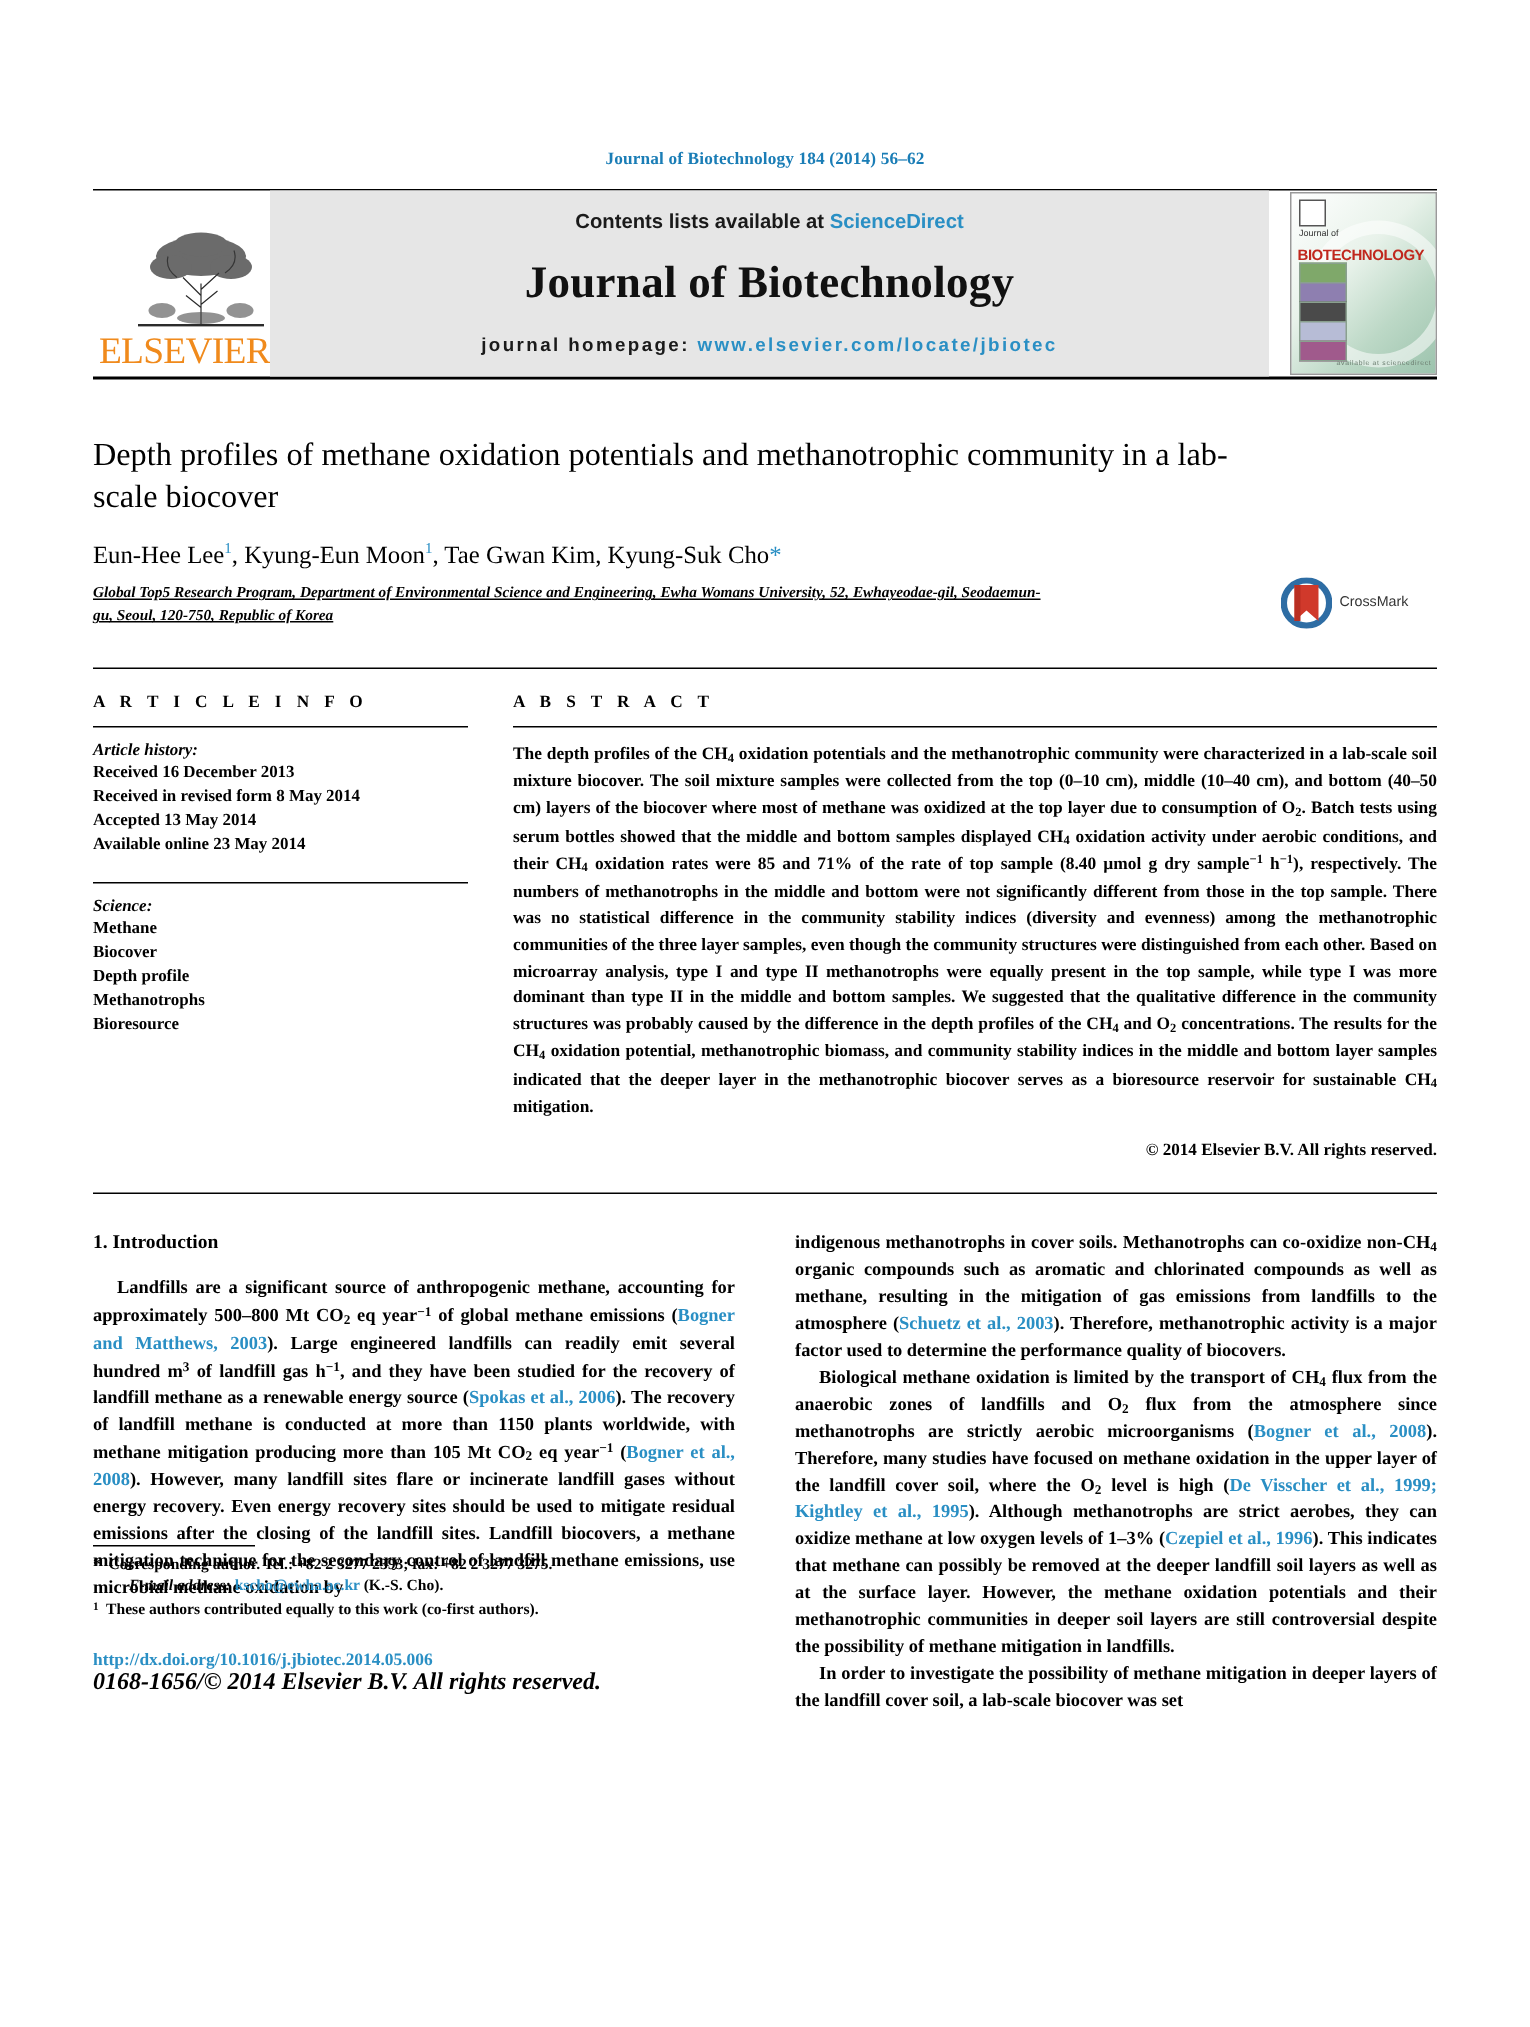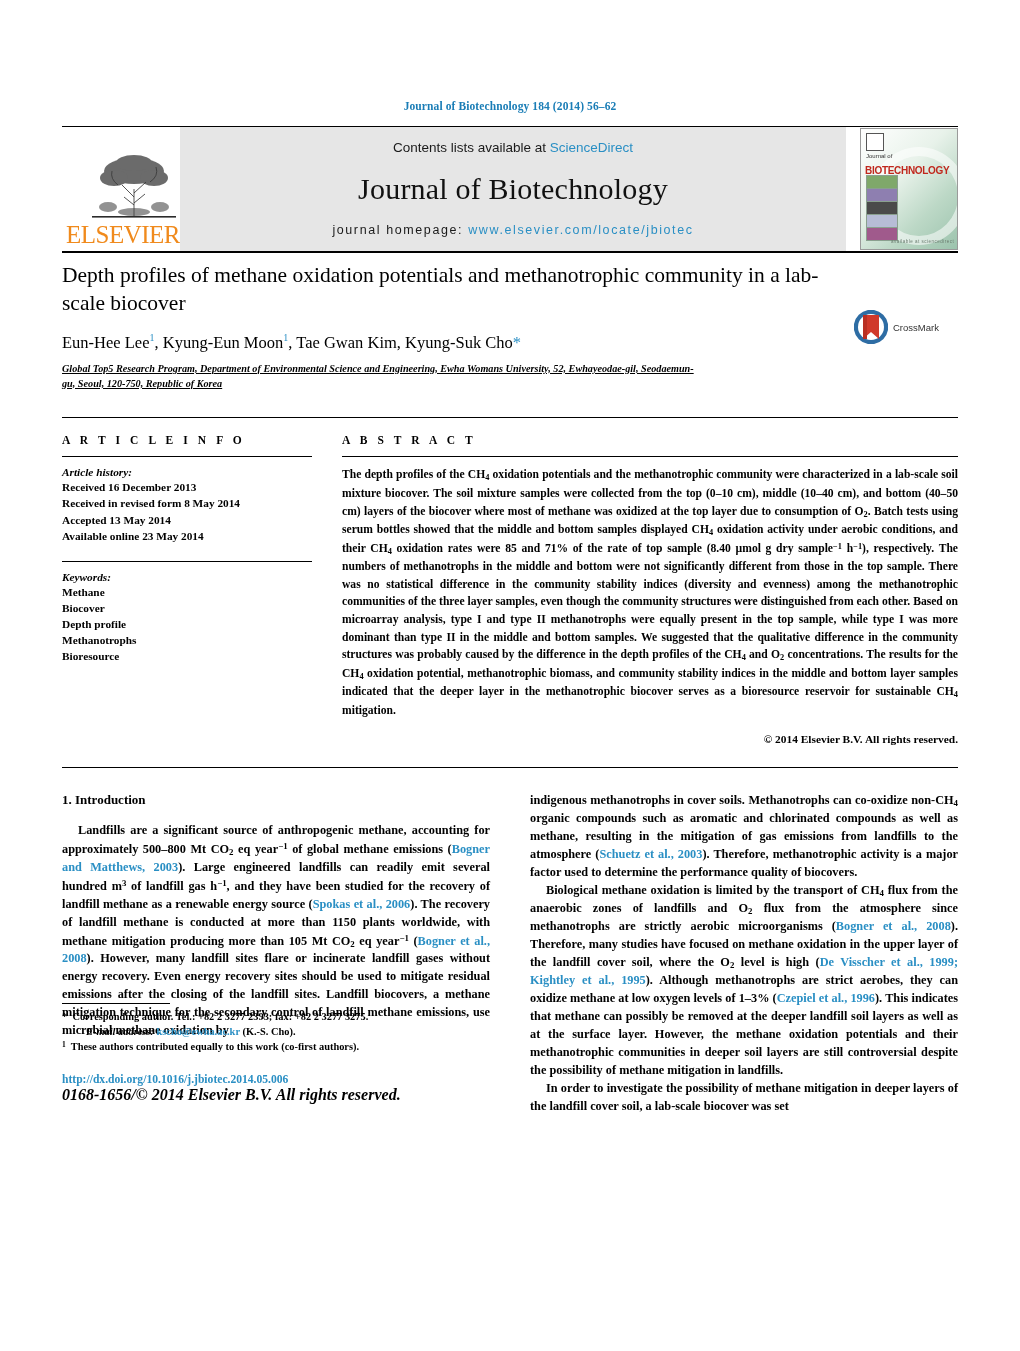--- a/index.html
+++ b/index.html
@@ -66,20 +66,21 @@
   }
   .sd-banner {
     flex: 1 1 auto;
     background: #e6e6e6;
     position: relative;
     display: flex;
     flex-direction: column;
     align-items: center;
     justify-content: space-between;
     padding: 13px 0 14px 0;
+    font-weight: bold;
   }
   .sd-line1 {
     font-family: "Liberation Sans", sans-serif;
     font-size: 13.5px;
     color: #1a1a1a;
   }
   .sd-line1 .sd-link { color: #2a8fc4; }
   .journal-name {
     font-family: "Liberation Serif", serif;
     font-size: 30px;
@@ -143,23 +144,23 @@
   }
 
   .rule-mast-bottom {
     margin: 0 62px;
     border-top: 2.5px solid #000;
   }
 
   
   .titleblock {
     margin: 0 62px;
-    padding-top: 8px;
-    display: flex;
-    align-items: center;
+    padding-top: 36px;
+    display: flex;
+    align-items: flex-end;
   }
   .title-main { flex: 1 1 auto; padding-right: 16px; }
   h1.paper-title {
     font-family: "Liberation Serif", serif;
     font-size: 21.5px;
     font-weight: normal;
     line-height: 1.32;
     margin: 0 0 14px 0;
     color: #000;
   }
@@ -380,21 +381,21 @@
       <div class="sec-head">A R T I C L E   I N F O</div>
       <div class="thin-rule"></div>
       <div class="hist-label">Article history:</div>
       <div class="hist-line">Received 16 December 2013</div>
       <div class="hist-line">Received in revised form 8 May 2014</div>
       <div class="hist-line">Accepted 13 May 2014</div>
       <div class="hist-line">Available online 23 May 2014</div>
 
       <div class="kw-block">
         <div class="thin-rule"></div>
-        <div class="kw-label">Keywords:</div>
+        <div class="kw-label">Science:</div>
         <div class="kw-line">Methane</div>
         <div class="kw-line">Biocover</div>
         <div class="kw-line">Depth profile</div>
         <div class="kw-line">Methanotrophs</div>
         <div class="kw-line">Bioresource</div>
       </div>
     </div>
 
     <div class="col-abs">
       <div class="sec-head">A B S T R A C T</div>

